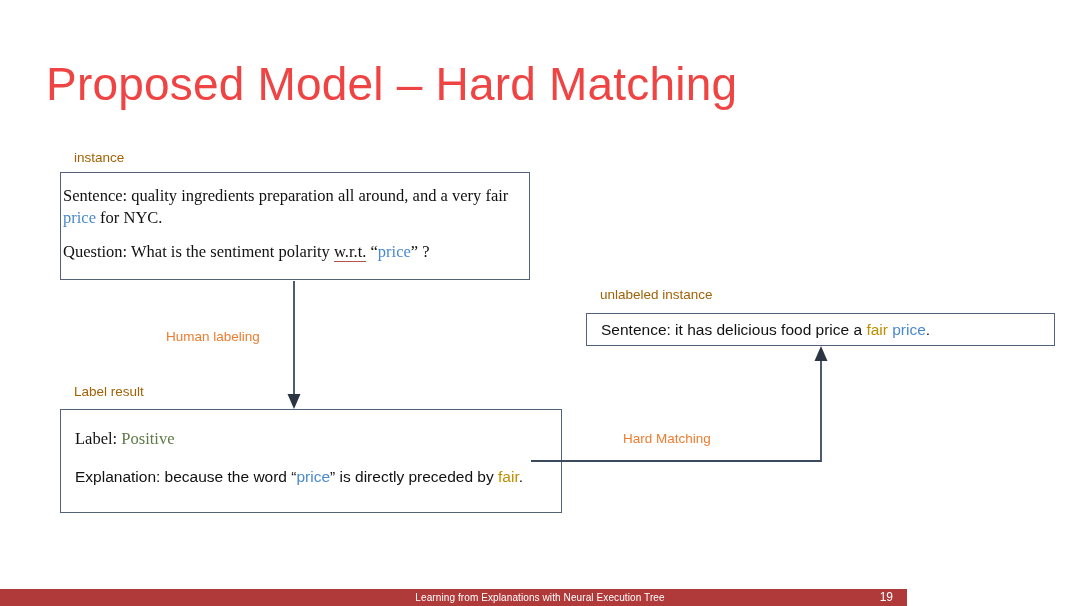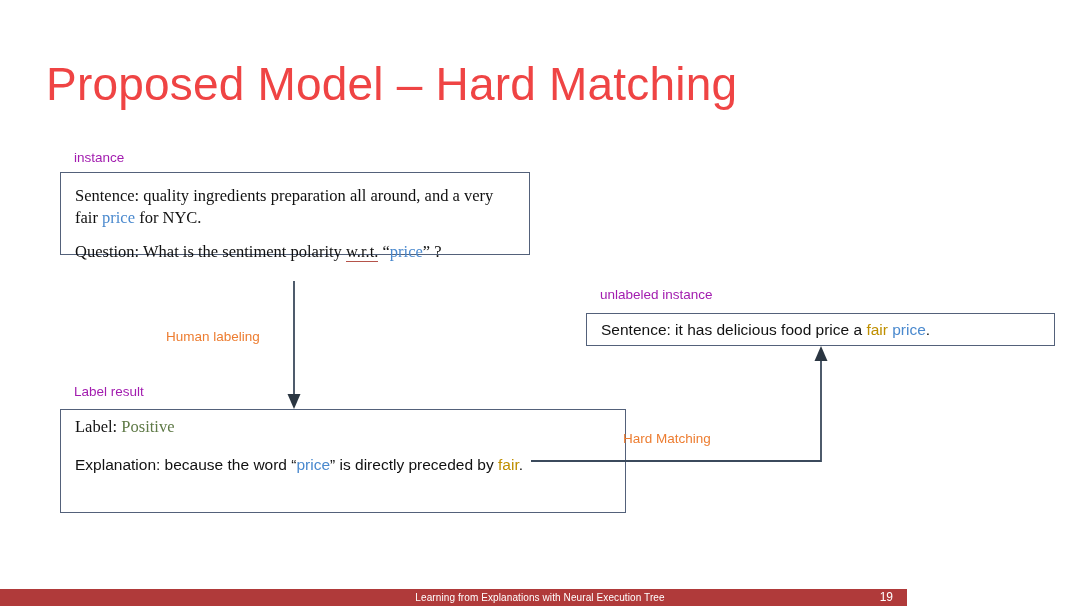--- a/index.html
+++ b/index.html
@@ -34,43 +34,43 @@
     color: #ef4444;
     white-space: nowrap;
     line-height: 1.15;
   }
 
   
   .caption {
     position: absolute;
     font-family: "Liberation Sans", sans-serif;
     font-size: 13.5px;
-    color: #a21caf;
+    color: #a16207;
     white-space: nowrap;
   }
   #caption-instance   { left: 74px;  top: 150px; }
   #caption-label      { left: 74px;  top: 384px; text-align: center; }
   #caption-unlabeled  { left: 600px; top: 287px; }
 
   
   .box {
     position: absolute;
     border: 1px solid #53617a;
     background: #ffffff;
     box-sizing: border-box;
   }
   #box-instance {
     left: 60px;  top: 172px;
-    width: 470px; height: 83px;
-    padding: 12px 14px 0 14px;
+    width: 470px; height: 108px;
+    padding: 12px 14px 0 2px;
   }
   #box-label {
     left: 60px;  top: 409px;
-    width: 566px; height: 104px;
-    padding: 6px 14px 0 14px;
+    width: 502px; height: 104px;
+    padding: 18px 14px 0 14px;
   }
   #box-unlabeled {
     left: 586px; top: 313px;
     width: 469px; height: 33px;
     padding: 0 14px;
     display: flex;
     align-items: center;
   }
 
   

